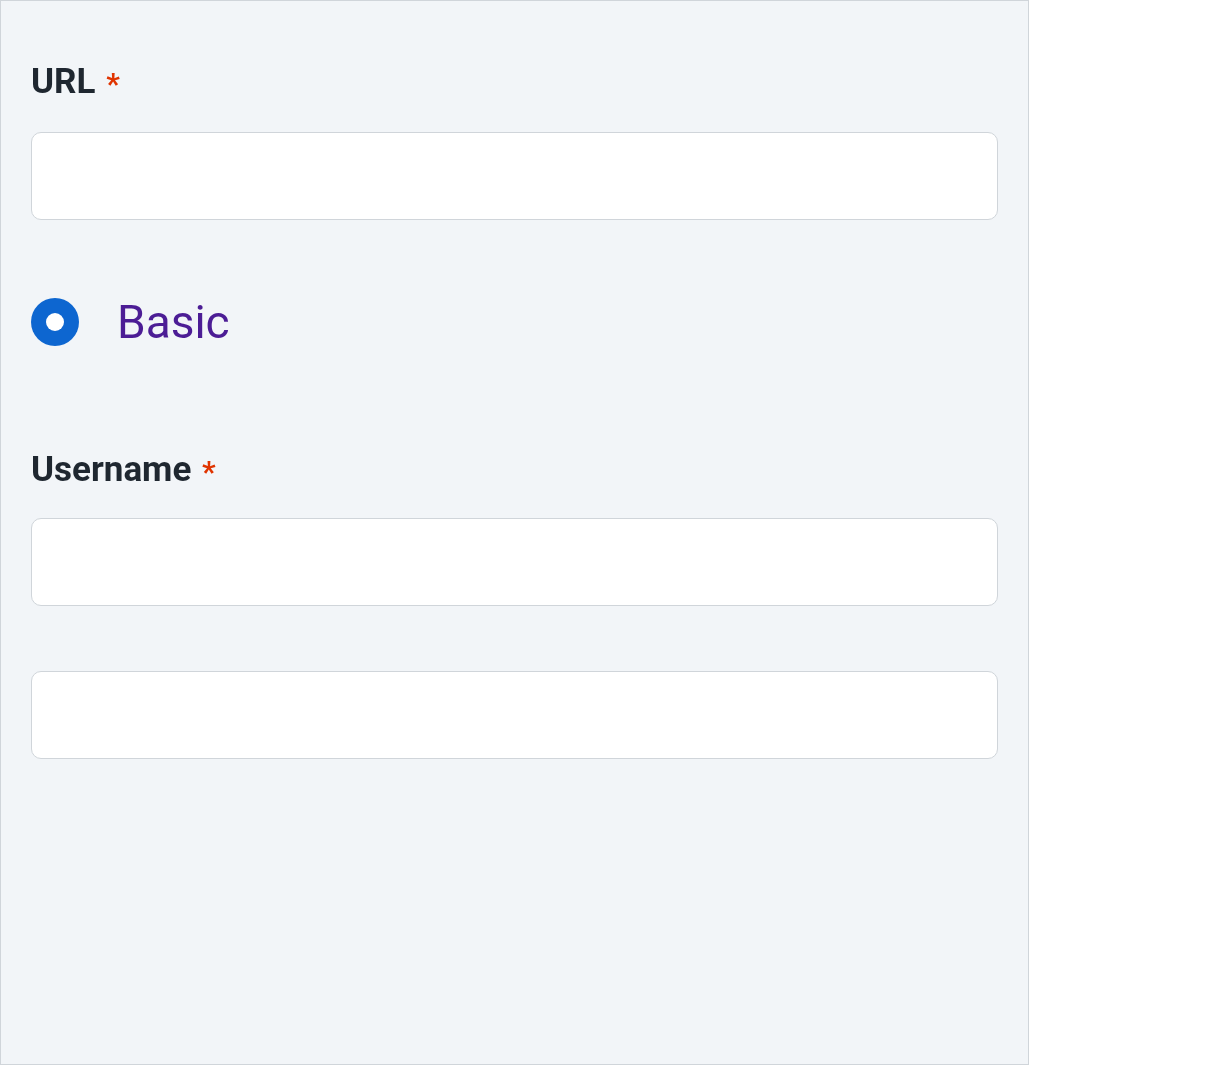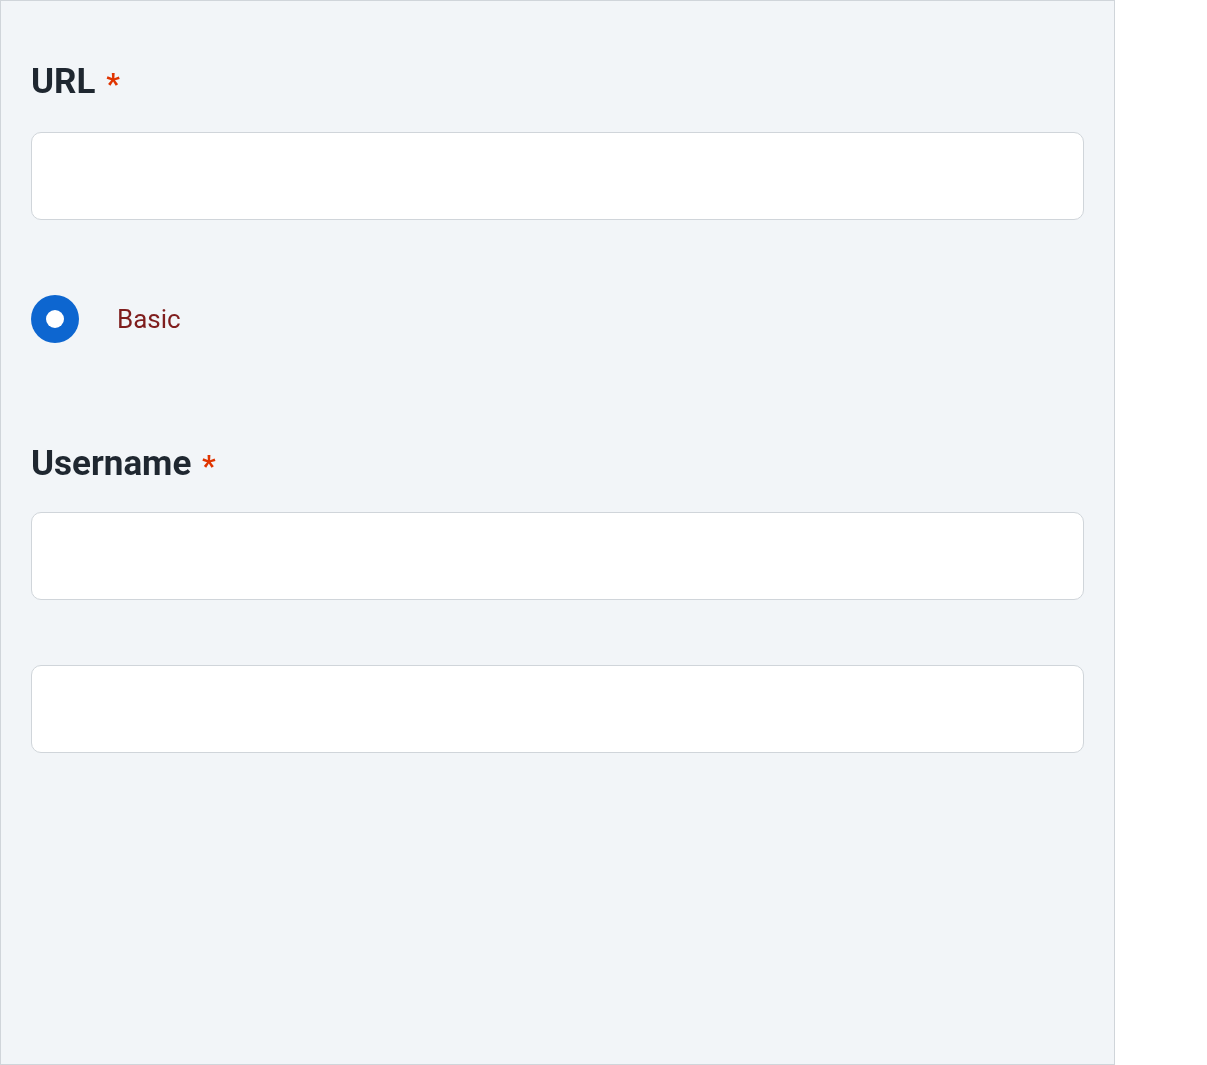--- a/index.html
+++ b/index.html
@@ -9,21 +9,21 @@
     }
     body {
       font-family: -apple-system, BlinkMacSystemFont, "Segoe UI", Roboto, Helvetica, Arial, sans-serif;
       background: #ffffff;
       width: 1207px;
       height: 1065px;
     }
     .form-container {
       background: #f2f5f8;
       border: 1px solid #d0d5da;
-      width: 1115px;
+      width: 1029px;
       height: 1065px;
       padding: 60px 30px 30px 30px;
     }
     .form-group {
       margin-bottom: 75px;
     }
     .form-label {
       font-size: 35px;
       font-weight: 700;
       color: #1f2730;
@@ -74,23 +74,23 @@
       width: 18px;
       height: 18px;
       border-radius: 50%;
       background: #ffffff;
     }
     .radio-circle.unselected {
       background: #ffffff;
       border: 2px solid #b0b6bc;
     }
     .radio-label {
-      font-size: 26px;
+      font-size: 46px;
       font-weight: 400;
-      color: #7f1d1d;
+      color: #4c1d95;
     }
     .auth-section {
       margin-bottom: 100px;
     }
     .username-section .form-label {
       margin-bottom: 28px;
     }
     .username-section {
       margin-bottom: 65px;
     }

